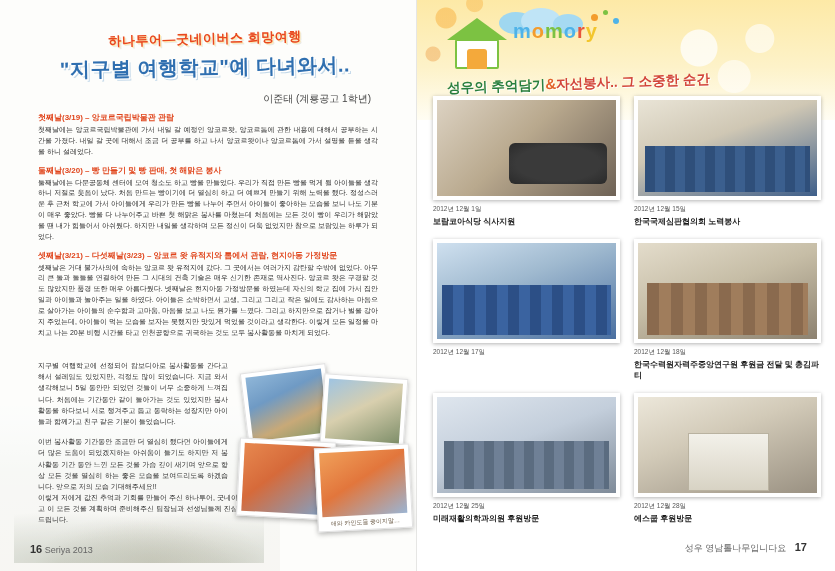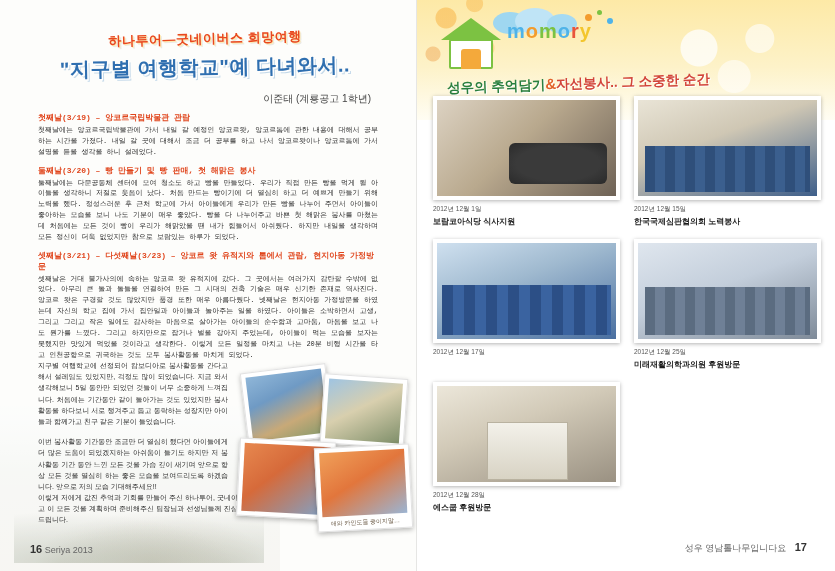--- a/index.html
+++ b/index.html
@@ -59,21 +59,21 @@
     transform: rotate(-1deg);
   }
   .byline {
     position: absolute; right: 46px; top: 92px;
     font-size: 10px; color: #444;
   }
 
   .article {
     position: absolute; left: 38px; top: 112px; width: 340px;
   }
-  .sec { margin-bottom: 7px; font-family: Liberation Mono, monospace; }
+  .sec { margin-bottom: 7px; }
   .sec-head {
     font-size: 8px; font-weight: bold; color: #e0451c;
     margin-bottom: 2px;
   }
   .sec-body {
     font-size: 7px; line-height: 1.55; color: #2b2b2b;
     text-align: justify;
   }
 
   .article2 {
@@ -139,21 +139,21 @@
   }
   .yellow-bg:after {
     content: "";
     position: absolute; right: 24px; top: 10px; width: 160px; height: 95px;
     background:
       radial-gradient(circle at 30% 40%, rgba(255,255,255,.75) 0 18px, transparent 19px),
       radial-gradient(circle at 68% 30%, rgba(255,255,255,.6) 0 14px, transparent 15px),
       radial-gradient(circle at 52% 70%, rgba(255,255,255,.55) 0 16px, transparent 17px);
   }
 
-  .logo-wrap { position: absolute; left: 18px; top: 8px; width: 230px; height: 66px; }
+  .logo-wrap { position: absolute; left: 24px; top: 8px; width: 230px; height: 66px; }
   .house {
     position: absolute; left: 6px; top: 10px; width: 60px; height: 52px;
   }
   .house .roof {
     position: absolute; left: 0; top: 0; width: 0; height: 0;
     border-left: 30px solid transparent; border-right: 30px solid transparent;
     border-bottom: 22px solid #7cc242;
   }
   .house .body {
     position: absolute; left: 8px; top: 21px; width: 44px; height: 30px;
@@ -365,20 +365,27 @@
         <div class="cap">한국국제심판협의회 노력봉사</div>
       </div>
 
       <div class="card">
         <div class="frame ph3">
             <span class="inner"></span>
           </div>
         <div class="date">2012년 12월 17일</div>
       </div>
 
+      <div class="card">
+        <div class="frame ph4">
+            <span class="inner"></span>
+          </div>
+        <div class="date">2012년 12월 18일</div>
+        <div class="cap">한국수력원자력주중앙연구원 후원금 전달 및 총김파티</div>
+      </div>
 
       <div class="card">
         <div class="frame ph5">
             <span class="inner"></span>
           </div>
         <div class="date">2012년 12월 25일</div>
         <div class="cap">미래재활의학과의원 후원방문</div>
       </div>
 
       <div class="card">

